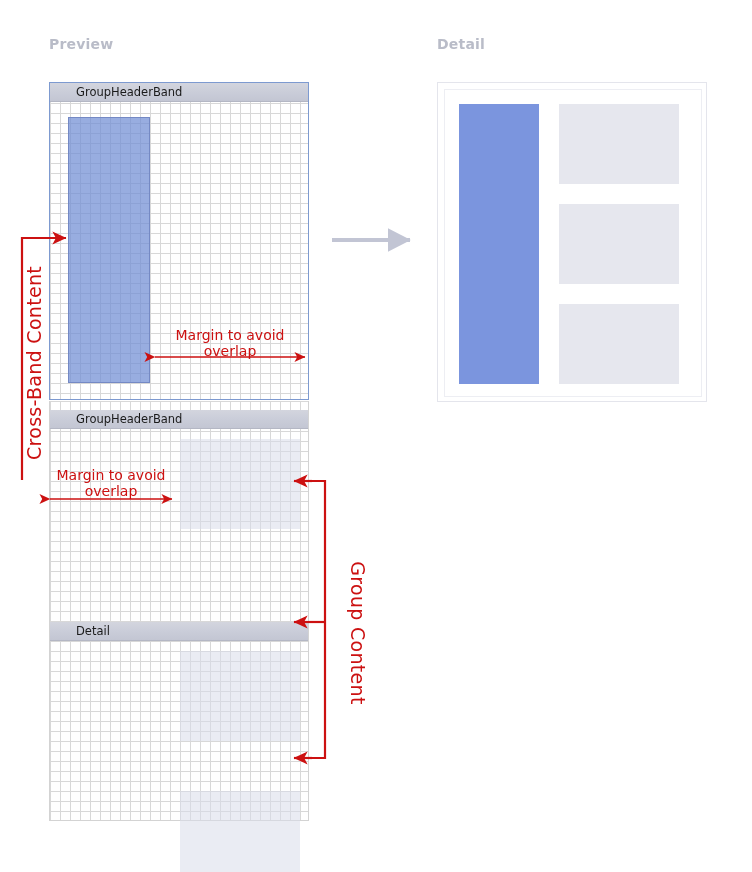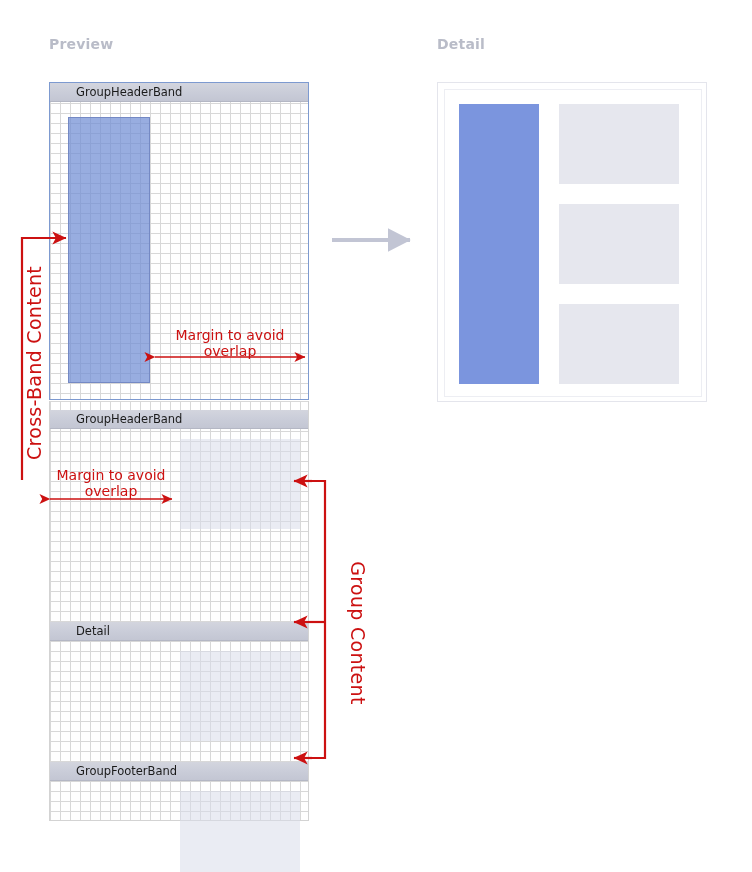--- a/index.html
+++ b/index.html
@@ -184,23 +184,20 @@
     <div class="band-header" style="top:9px;">
       <span class="band-header-label">GroupHeaderBand</span>
     </div>
     <div class="ctrl-gray" style="left:130px; top:38px; width:120px; height:90px;"></div>
 
     <div class="band-header" style="top:221px;">
       <span class="band-header-label">Detail</span>
     </div>
     <div class="ctrl-gray" style="left:130px; top:250px; width:120px; height:90px;"></div>
 
-    <div class="band-header" style="top:361px;">
-      <span class="band-header-label">GroupFooterBand</span>
-    </div>
     <div class="ctrl-gray" style="left:130px; top:390px; width:120px; height:90px;"></div>
   </div>
 </div>
 
 <div id="preview-page">
   <div id="preview-inner">
     <div class="pv-blue" style="left:14px; top:14px; width:80px; height:280px;"></div>
     <div class="pv-gray" style="left:114px; top:14px; width:120px; height:80px;"></div>
     <div class="pv-gray" style="left:114px; top:114px; width:120px; height:80px;"></div>
     <div class="pv-gray" style="left:114px; top:214px; width:120px; height:80px;"></div>

